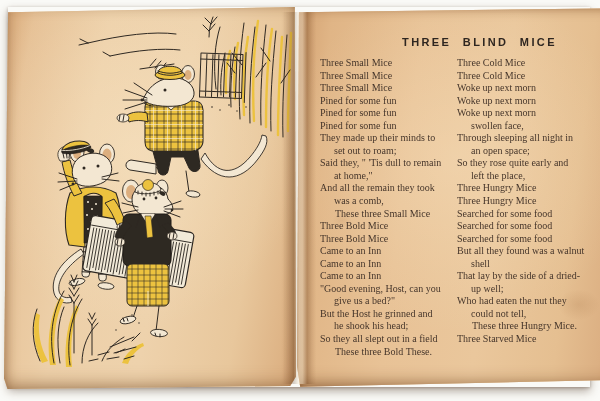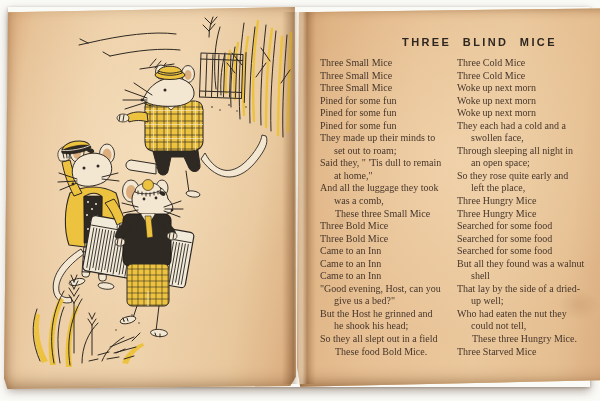--- a/index.html
+++ b/index.html
@@ -260,42 +260,41 @@
             <div class="line">Three Small Mice</div>
             <div class="line">Three Small Mice</div>
             <div class="line">Three Small Mice</div>
             <div class="line r">Pined for some fun</div>
             <div class="line r">Pined for some fun</div>
             <div class="line r">Pined for some fun</div>
             <div class="line">They made up their minds to</div>
             <div class="line i2">set out to roam;</div>
             <div class="line">Said they, " 'Tis dull to remain</div>
             <div class="line i2">at home,"</div>
-            <div class="line">And all the luggage they took</div>
+            <div class="line">And all the remain they took</div>
             <div class="line i2">was a comb,</div>
             <div class="line i1">These three Small Mice</div>
             <div class="line">Three Bold Mice</div>
             <div class="line">Three Bold Mice</div>
             <div class="line r">Came to an Inn</div>
             <div class="line r">Came to an Inn</div>
             <div class="line r">Came to an Inn</div>
             <div class="line">"Good evening, Host, can you</div>
             <div class="line i2">give us a bed?"</div>
             <div class="line">But the Host he grinned and</div>
             <div class="line i2">he shook his head;</div>
             <div class="line">So they all slept out in a field</div>
-            <div class="line i1">These food Bold Mice.</div>
+            <div class="line i1">These three Bold These.</div>
           </div>
         <div class="col" data-col="1">
             <div class="line">Three Cold Mice</div>
             <div class="line">Three Cold Mice</div>
             <div class="line r">Woke up next morn</div>
             <div class="line r">Woke up next morn</div>
             <div class="line r">Woke up next morn</div>
-            <div class="line">They each had a cold and a</div>
             <div class="line i2">swollen face,</div>
             <div class="line">Through sleeping all night in</div>
             <div class="line i2">an open space;</div>
             <div class="line">So they rose quite early and</div>
             <div class="line i2">left the place,</div>
             <div class="line">Three Hungry Mice</div>
             <div class="line">Three Hungry Mice</div>
             <div class="line r">Searched for some food</div>
             <div class="line r">Searched for some food</div>
             <div class="line r">Searched for some food</div>

